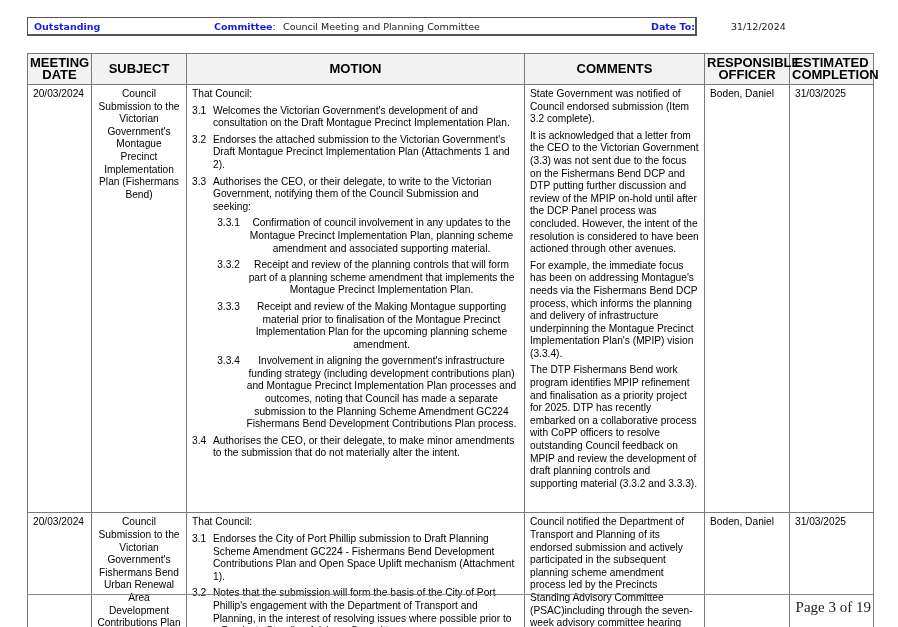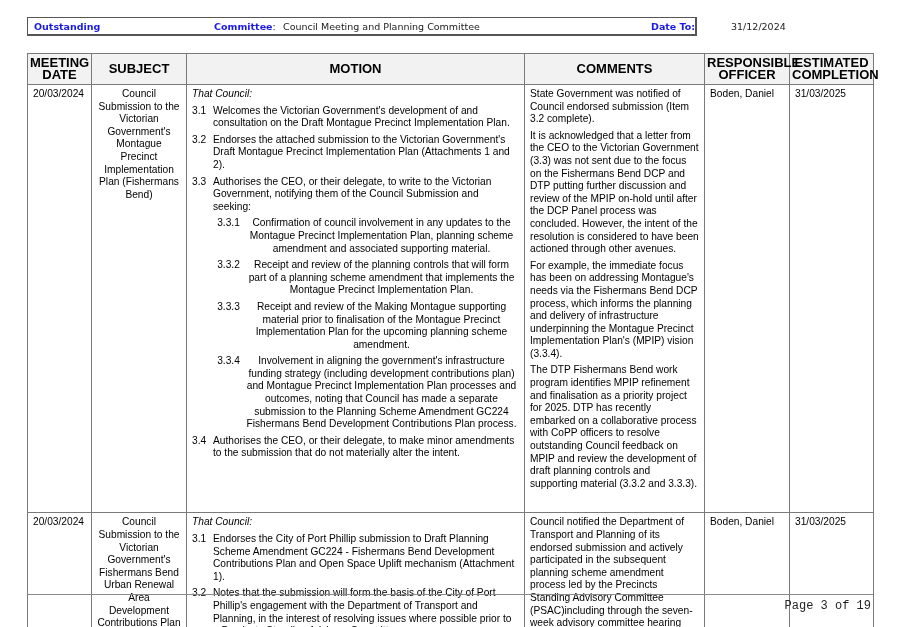--- a/index.html
+++ b/index.html
@@ -16,31 +16,31 @@
   table.report { position: absolute; left: 27px; top: 53px; width: 846px;
                  border-collapse: collapse; table-layout: fixed; font-size: 10.2px; line-height: 12.6px; }
   table.report th, table.report td { border: 1px solid #7a7a7a; vertical-align: top; }
   table.report th { background: #f2f2f2; font-weight: bold; text-align: center; vertical-align: middle;
                     height: 30px; padding: 0 2px; font-size: 13px; line-height: 12px; }
   table.report td { padding: 3px 5px 18px 5px; }
   td.c-date { text-align: left; padding-left: 6px; }
   td.c-subj { text-align: center; padding: 3px 4px; }
   td.c-off, td.c-est { padding-left: 6px; }
 
-  .motion-intro { margin: 0 0 4px 0; font-style: italic; }
+  .motion-intro { margin: 0 0 4px 0; }
   .m-item { display: flex; margin-bottom: 4px; }
   .m-num { width: 21px; flex: none; }
   .m-sub { display: flex; margin: 0 0 4px 21px; text-align: center; }
   .m-subnum { width: 31px; flex: none; }
   .m-text { flex: 1; }
   .cm-para { margin: 0 0 4px 0; }
 
   .footer-line { position: absolute; left: 27px; top: 594px; width: 846px; height: 1px; background: #8a8a8a; }
-  .page-num { position: absolute; right: 27px; top: 599px; font-family: Liberation Mono, monospace;
-              font-size: 12px; color: #222; }
+  .page-num { position: absolute; right: 27px; top: 599px; font-family: Liberation Serif, serif;
+              font-size: 15px; color: #222; }
 </style>
 </head>
 <body>
 
 <div class="topbar">
   <span class="tb-blue" style="left:6px;">Outstanding</span>
   <span style="left:186px;"><span class="tb-blue" style="position:static;">Committee</span><span class="tb-plain" style="position:static;">:</span></span>
   <span class="tb-plain" style="left:255px;">Council Meeting and Planning Committee</span>
   <span class="tb-blue" style="left:623px;">Date To:</span>
   <span class="tb-plain" style="left:703px;">31/12/2024</span>

